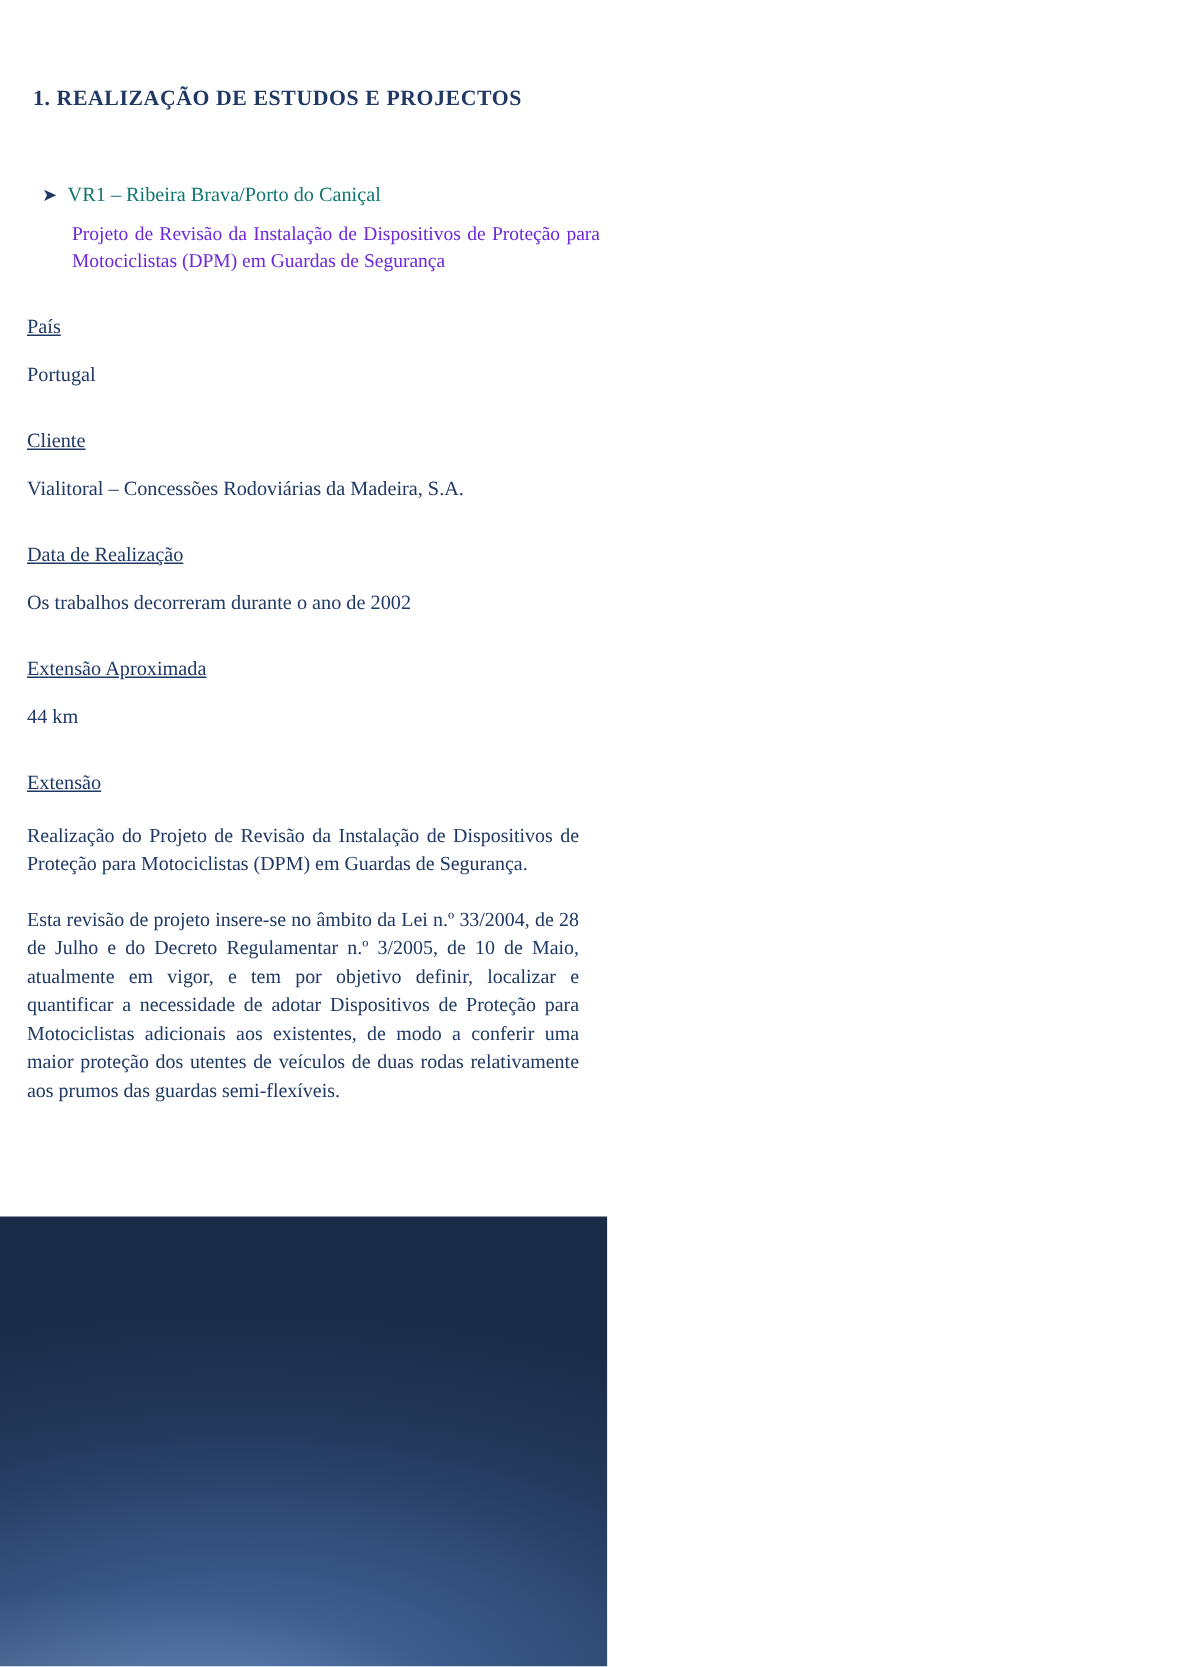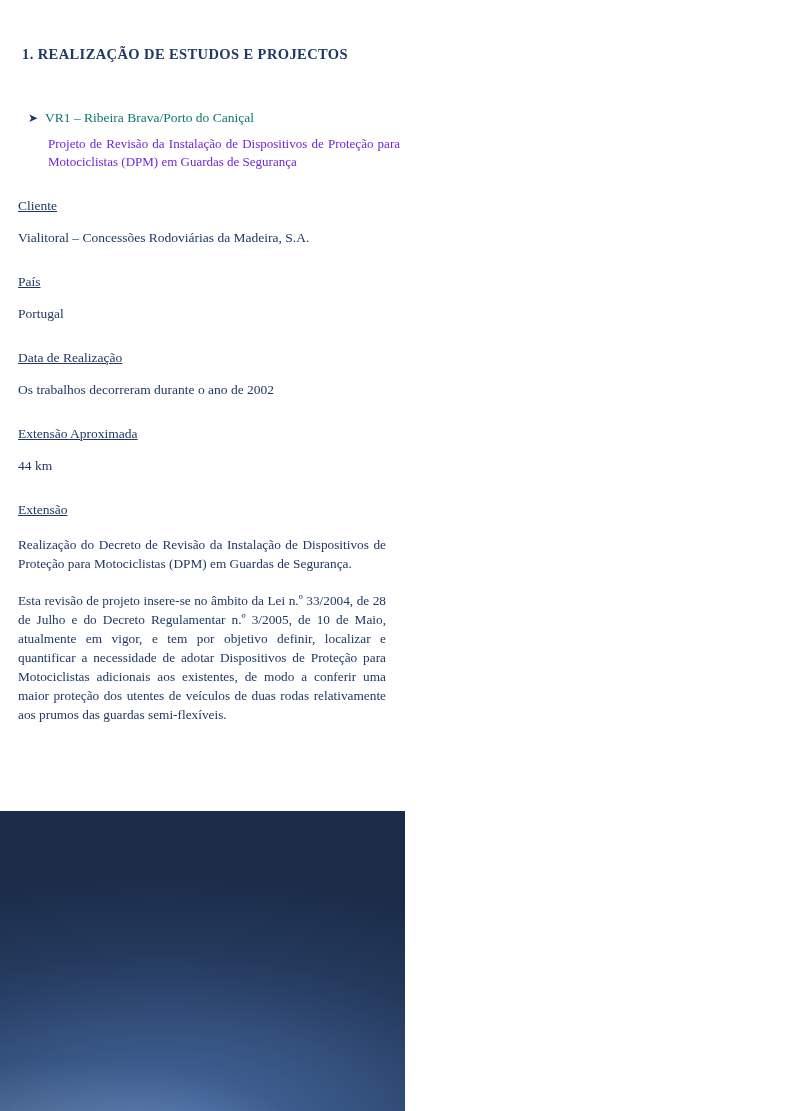--- a/index.html
+++ b/index.html
@@ -19,21 +19,21 @@
   .blue-band{
     position:absolute;left:0;bottom:0;width:405px;height:300px;
     background:
       radial-gradient(ellipse 520px 260px at 40% 108%, #4a6fa8 0%, #35527f 40%, #24395c 70%, #1b2c49 100%);
   }
   .blue-band:after{
     content:"";position:absolute;left:0;top:0;width:100%;height:100%;
     background:
       radial-gradient(ellipse 440px 180px at 15% 120%, rgba(255,255,255,0.22) 0%, rgba(255,255,255,0.0) 62%);
   }
-  .left-content{position:relative;z-index:3;padding:0 18px;}
+  .left-content{position:relative;z-index:3;padding:12px 18px;}
 
   .section-title{
     margin:0;padding:46px 0 0 4px;
     font-size:14.5px;font-weight:bold;color:#1f3864;
     letter-spacing:.4px;
   }
   .bullet-row{
     display:flex;align-items:flex-start;margin:46px 0 0 10px;
   }
   .bullet-arrow{
@@ -80,44 +80,44 @@
     </div>
 
     <div class="bullet-row">
       <span class="bullet-arrow">➤</span>
       <span class="bullet-main">VR1 – Ribeira Brava/Porto do Caniçal</span>
     </div>
 
     <div class="sub-para">Projeto de Revisão da Instalação de Dispositivos de Proteção para Motociclistas (DPM) em Guardas de Segurança</div>
 
     <div class="field">
-      <div class="field-label">Cliente</div>
-      <div class="field-value">Vialitoral – Concessões Rodoviárias da Madeira, S.A.</div>
+      <div class="field-label">País</div>
+      <div class="field-value">Portugal</div>
     </div>
 
     <div class="field">
-      <div class="field-label">País</div>
-      <div class="field-value">Portugal</div>
+      <div class="field-label">Cliente</div>
+      <div class="field-value">Vialitoral – Concessões Rodoviárias da Madeira, S.A.</div>
     </div>
 
     <div class="field">
       <div class="field-label">Data de Realização</div>
       <div class="field-value">Os trabalhos decorreram  durante o ano de 2002</div>
     </div>
 
     <div class="field">
       <div class="field-label">Extensão Aproximada</div>
       <div class="field-value"> 44 km</div>
     </div>
 
     <div class="field">
       <div class="field-label">Extensão</div>
     </div>
 
-    <div class="desc-para">Realização do Decreto de Revisão da Instalação de Dispositivos de Proteção para Motociclistas (DPM) em Guardas de Segurança.</div>
+    <div class="desc-para">Realização do Projeto de Revisão da Instalação de Dispositivos de Proteção para Motociclistas (DPM) em Guardas de Segurança.</div>
     <div class="desc-para second">Esta revisão de projeto insere-se no âmbito da Lei n.º 33/2004, de 28 de Julho e do Decreto Regulamentar n.º 3/2005, de 10 de Maio, atualmente em vigor, e tem por objetivo definir, localizar e quantificar a necessidade de adotar Dispositivos de Proteção para Motociclistas adicionais aos existentes, de modo a conferir uma maior proteção dos utentes de veículos de duas rodas relativamente aos prumos das guardas semi-flexíveis.</div>
   </div>
 </div>
 
 <div class="right-panel">
 
   
 
   
   

